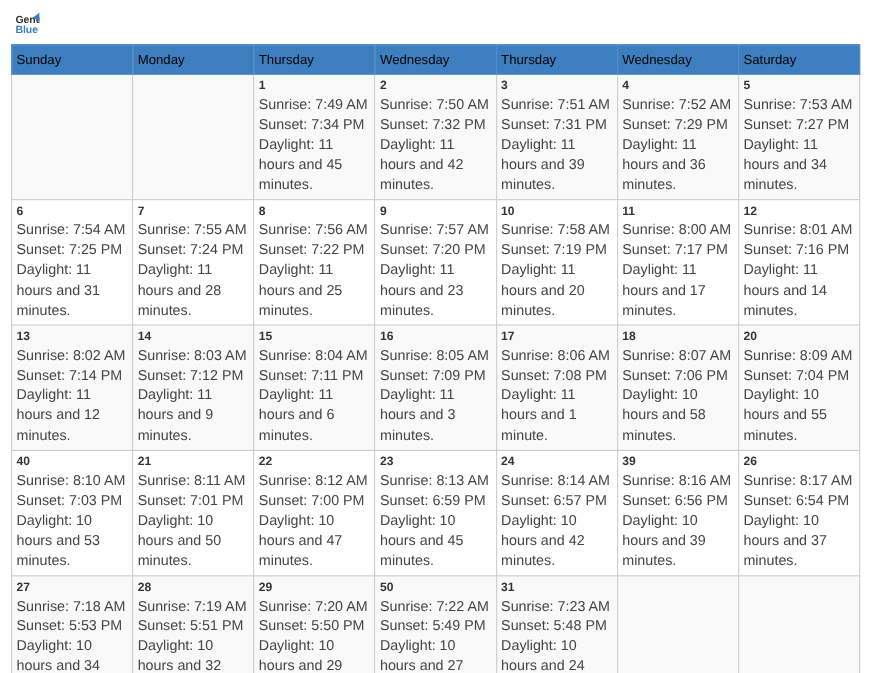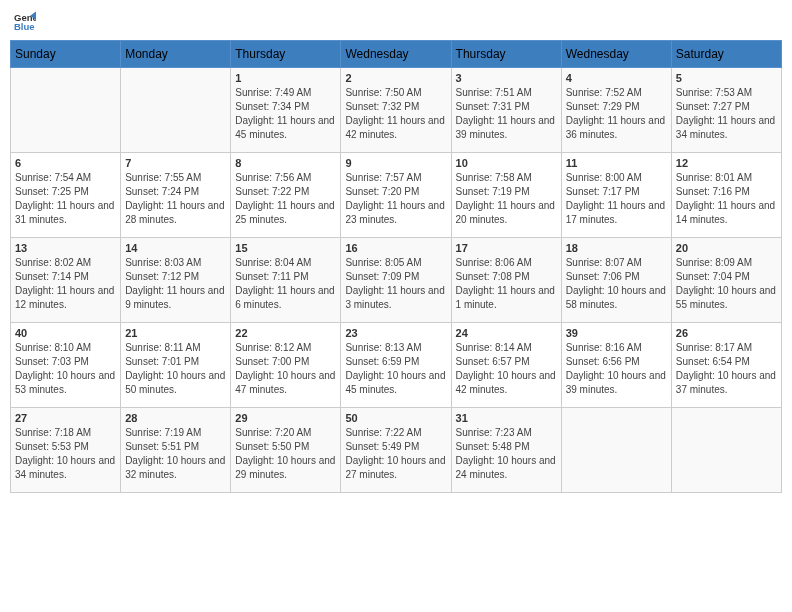--- a/index.html
+++ b/index.html
@@ -69,21 +69,21 @@
     tbody tr:nth-child(even) td {
       background: #fff;
     }
     .day-num {
       font-size: 11px;
       font-weight: bold;
       display: block;
       margin-bottom: 2px;
     }
     .cell-content {
-      font-size: 10px;
+      font-size: 13px;
       line-height: 1.4;
       color: #444;
     }
   </style>
 </head>
 <body>
 
 <div class="header">
   <div class="logo">
     <svg class="logo-icon" viewBox="0 0 30 30" xmlns="http://www.w3.org/2000/svg">

